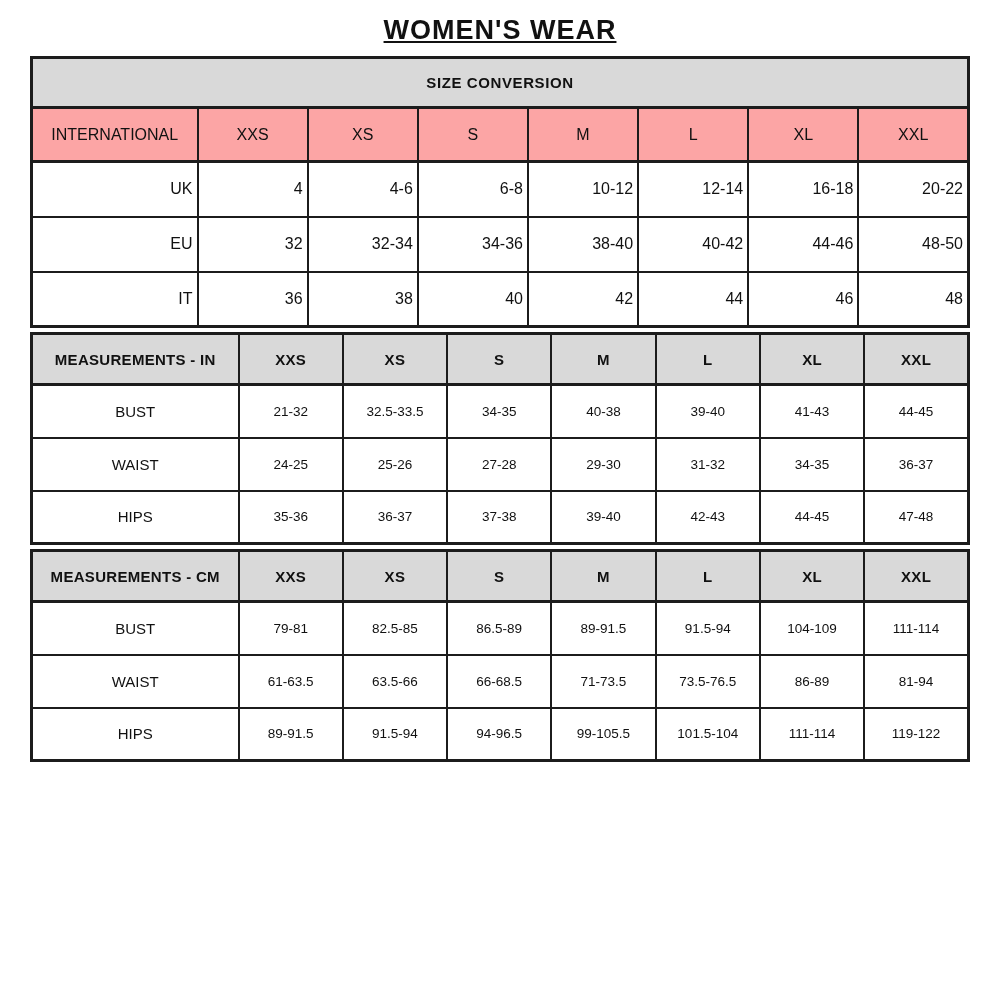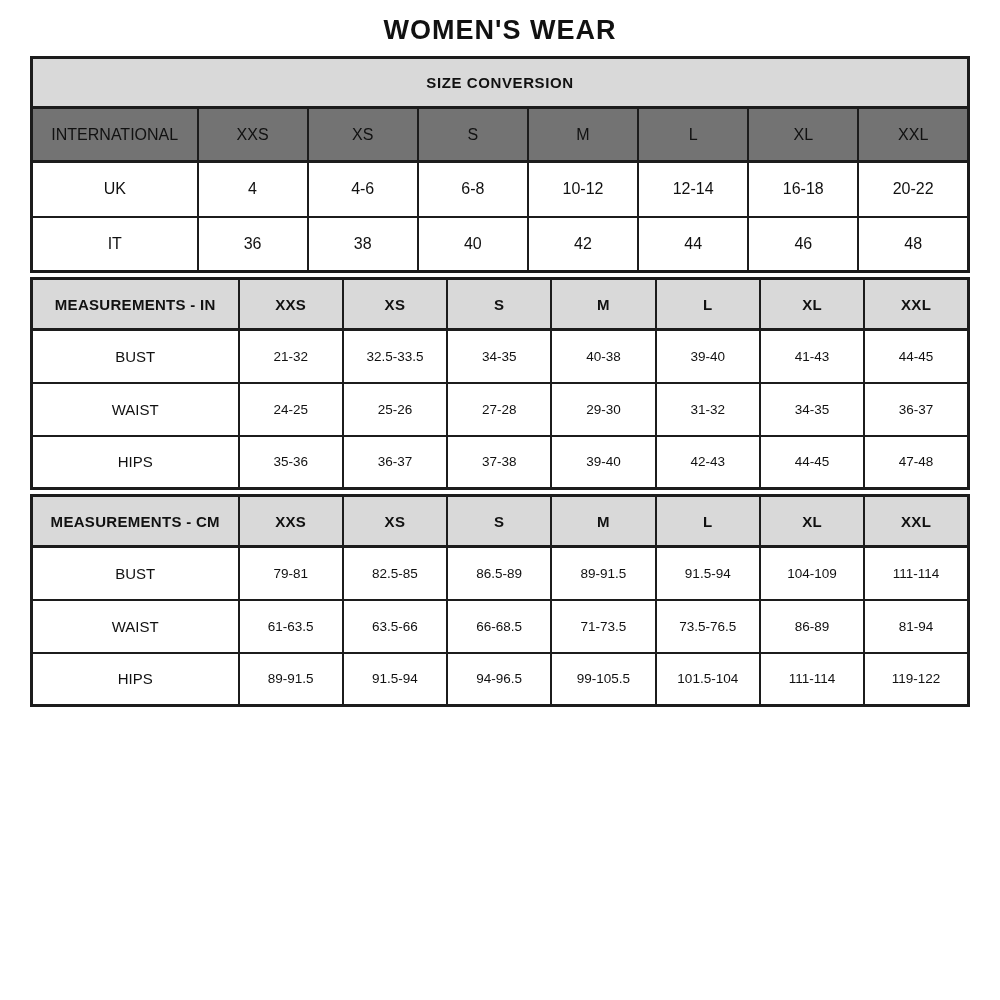--- a/index.html
+++ b/index.html
@@ -15,20 +15,21 @@
     font-family:"Liberation Sans", sans-serif;
     color:var(--text);
   }
   .page-title{
     margin:14px 0 0 0;
     text-align:center;
     font-size:27px;
     font-weight:700;
     letter-spacing:1px;
     line-height:32px;
+    text-decoration:underline;
   }
   table{
     width:940px;
     margin:0 auto;
     border-collapse:collapse;
     table-layout:fixed;
     border:3px solid var(--border);
   }
   td,th{
     border:2px solid var(--border);
@@ -42,28 +43,29 @@
   .conv .band{
     background:var(--gray);
     font-weight:700;
     font-size:15px;
     letter-spacing:.6px;
     height:50px;
     border-bottom:3px solid var(--border);
   }
   .conv thead th.colhead{
     font-weight:400;
-    background:#737373;
+    background:#fca5a5;
     font-size:16px;
     height:54px;
     border-bottom:3px solid var(--border);
   }
   .conv tbody td{
     font-size:16px;
     height:55px;
+    text-align:right;
   }
   
   .meas{margin-top:4px;}
   .meas thead th{
     background:var(--gray);
     font-weight:700;
     font-size:15px;
     letter-spacing:.3px;
     height:51px;
     border-bottom:3px solid var(--border);
@@ -103,20 +105,30 @@
   <tbody>
       <tr>
         <td class="rowlabel">UK</td>
         <td>4</td>
         <td>4-6</td>
         <td>6-8</td>
         <td>10-12</td>
         <td>12-14</td>
         <td>16-18</td>
         <td>20-22</td>
+      </tr>
+      <tr>
+        <td class="rowlabel">EU</td>
+        <td>32</td>
+        <td>32-34</td>
+        <td>34-36</td>
+        <td>38-40</td>
+        <td>40-42</td>
+        <td>44-46</td>
+        <td>48-50</td>
       </tr>
       <tr>
         <td class="rowlabel">IT</td>
         <td>36</td>
         <td>38</td>
         <td>40</td>
         <td>42</td>
         <td>44</td>
         <td>46</td>
         <td>48</td>

